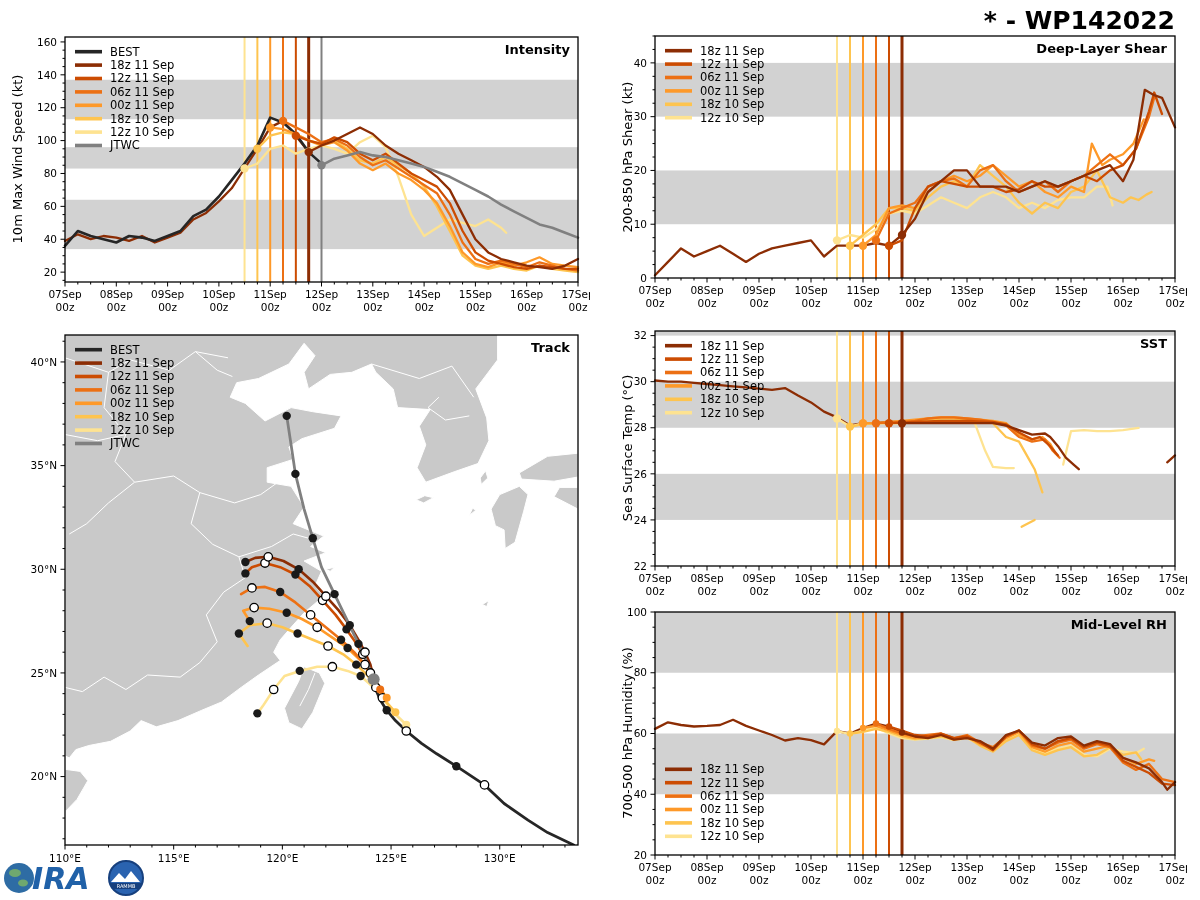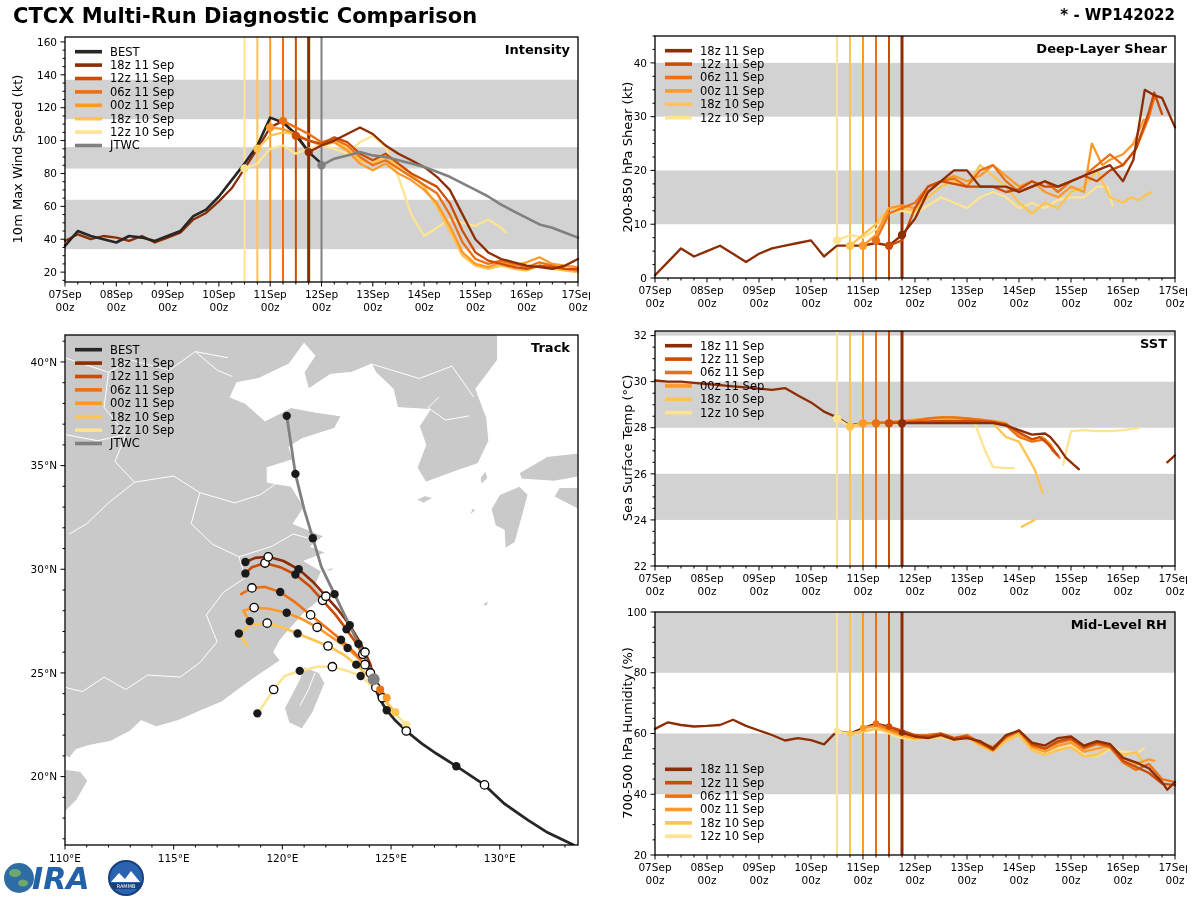--- a/index.html
+++ b/index.html
@@ -1,28 +1,27 @@
 <!DOCTYPE html>
 <html><head>
 <meta charset="utf-8">
 <style>
   html,body{margin:0;padding:0;background:#ffffff;}
   #stage{position:relative;width:1200px;height:900px;background:#ffffff;overflow:hidden;
          font-family:"DejaVu Sans","Liberation Sans",sans-serif;color:#000;}
   .main-title{position:absolute;left:13px;top:4px;font-size:21px;font-weight:bold;}
-  .storm-id{position:absolute;right:25px;top:6px;font-size:15px;font-weight:bold;}
+  .storm-id{position:absolute;right:25px;top:6px;font-size:25px;font-weight:bold;}
   .ylab{position:absolute;font-size:13px;white-space:nowrap;transform:translate(-50%,-50%) rotate(-90deg);}
   svg{position:absolute;overflow:hidden;}
   text{font-family:"DejaVu Sans","Liberation Sans",sans-serif;}
 </style>
 </head>
 <body>
 
 <div id="stage">
-  <div class="main-title">CTCX Multi-Run Diagnostic Comparison</div>
   <div class="storm-id">* - WP142022</div>
 
   <div class="ylab" style="left:17px;top:159px;">10m Max Wind Speed (kt)</div>
   <div class="ylab" style="left:627px;top:157px;">200-850 hPa Shear (kt)</div>
   <div class="ylab" style="left:627px;top:448px;">Sea Surface Temp (°C)</div>
   <div class="ylab" style="left:627px;top:733px;">700-500 hPa Humidity (%)</div>
 <svg width="575" height="293" style="left: 15px; top: 31px;">
       <g transform="translate(50,6)">
         <rect x="0" y="162.78523489932886" width="513" height="49.32885906040269" fill="#d2d2d2"></rect>
         <rect x="0" y="110.16778523489933" width="513" height="21.37583892617448" fill="#d2d2d2"></rect>

